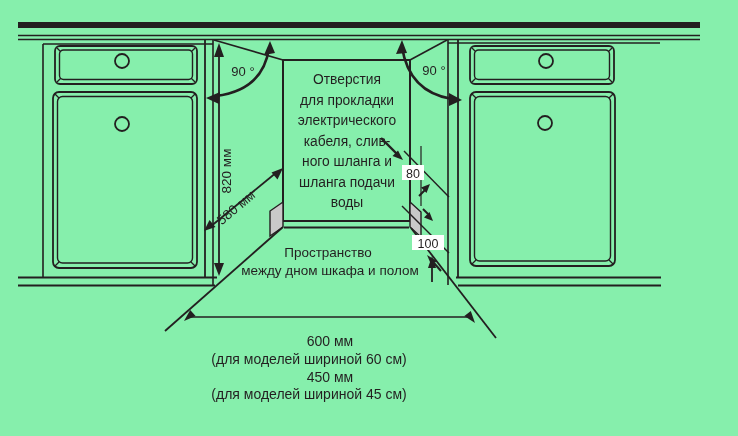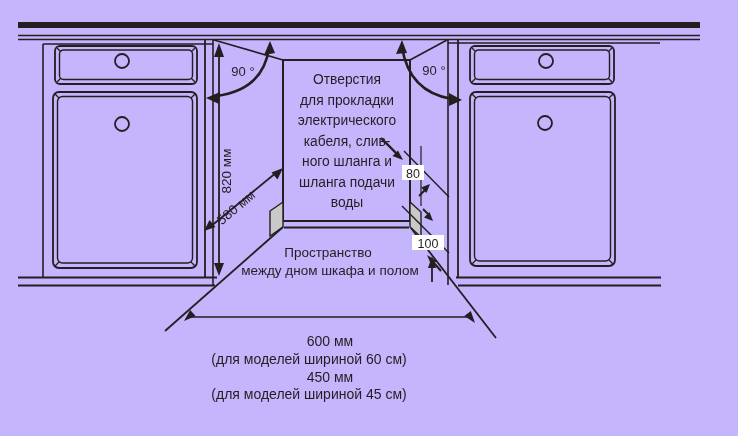--- a/index.html
+++ b/index.html
@@ -1,16 +1,16 @@
 <!DOCTYPE html>
 <html><head>
 <meta charset="utf-8">
 <style>
   html,body{margin:0;padding:0;background:#ffffff;}
-  .stage{width:738px;height:436px;position:relative;background:#c4b5fd;overflow:hidden;}
+  .stage{width:738px;height:436px;position:relative;background:#86efac;overflow:hidden;}
   svg{display:block;}
   svg text{
     font-family:"Liberation Sans", sans-serif;
     fill:#231f20;
   }
   .ln{stroke:#231f20;fill:none;}
   .head{fill:#231f20;stroke:none;}
   .wedge{fill:#c9c9c9;stroke:#231f20;stroke-width:1.4;}
   .whitebg{fill:#ffffff;stroke:none;}
 </style>

